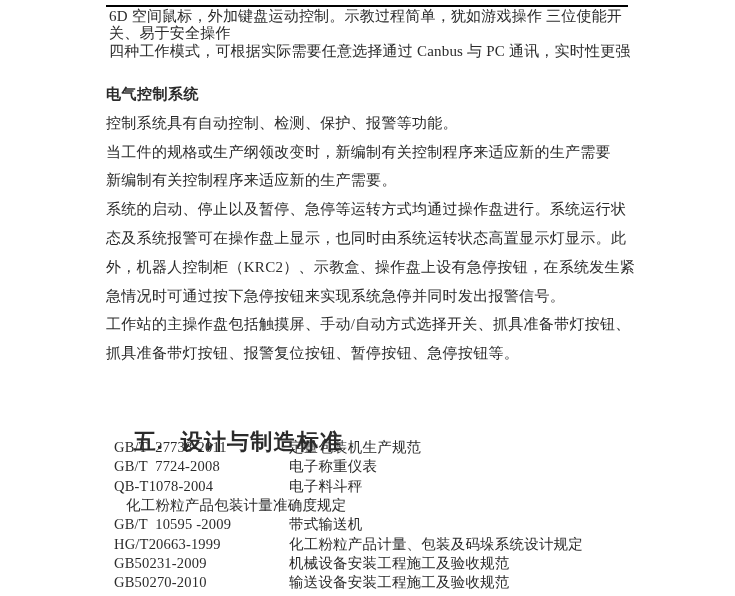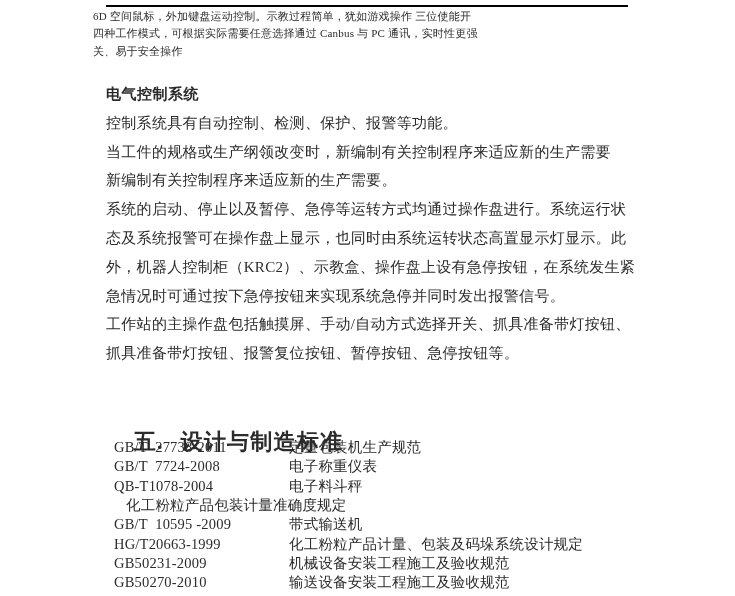--- a/index.html
+++ b/index.html
@@ -20,24 +20,24 @@
     position: absolute;
     left: 106px;
     top: 5px;
     width: 522px;
     height: 2px;
     background: #000000;
   }
   
   .cont-block {
     position: absolute;
-    left: 93px;
+    left: 109px;
     top: 8px;
     width: 526px;
-    font-size: 11px;
+    font-size: 15px;
     line-height: 17.4px;
     letter-spacing: 0.2px;
   }
   .cont-block .tline { white-space: pre; }
 
   
   .main-block {
     position: absolute;
     left: 106px;
     top: 80px;
@@ -88,22 +88,22 @@
 </style>
 </head>
 <body>
 
 <div class="page">
 
   <div class="top-rule"></div>
 
   <div class="cont-block">
     <div class="tline">6D 空间鼠标，外加键盘运动控制。示教过程简单，犹如游戏操作 三位使能开</div>
+    <div class="tline">关、易于安全操作</div>
     <div class="tline">四种工作模式，可根据实际需要任意选择通过 Canbus 与 PC 通讯，实时性更强</div>
-    <div class="tline">关、易于安全操作</div>
   </div>
 
   <div class="main-block">
     <div class="tline heading-line">电气控制系统</div>
     <div class="tline">控制系统具有自动控制、检测、保护、报警等功能。</div>
     <div class="tline">当工件的规格或生产纲领改变时，新编制有关控制程序来适应新的生产需要</div>
     <div class="tline">新编制有关控制程序来适应新的生产需要。</div>
     <div class="tline">系统的启动、停止以及暂停、急停等运转方式均通过操作盘进行。系统运行状</div>
     <div class="tline">态及系统报警可在操作盘上显示，也同时由系统运转状态高置显示灯显示。此</div>
     <div class="tline">外，机器人控制柜（KRC2）、示教盒、操作盘上设有急停按钮，在系统发生紧</div>

